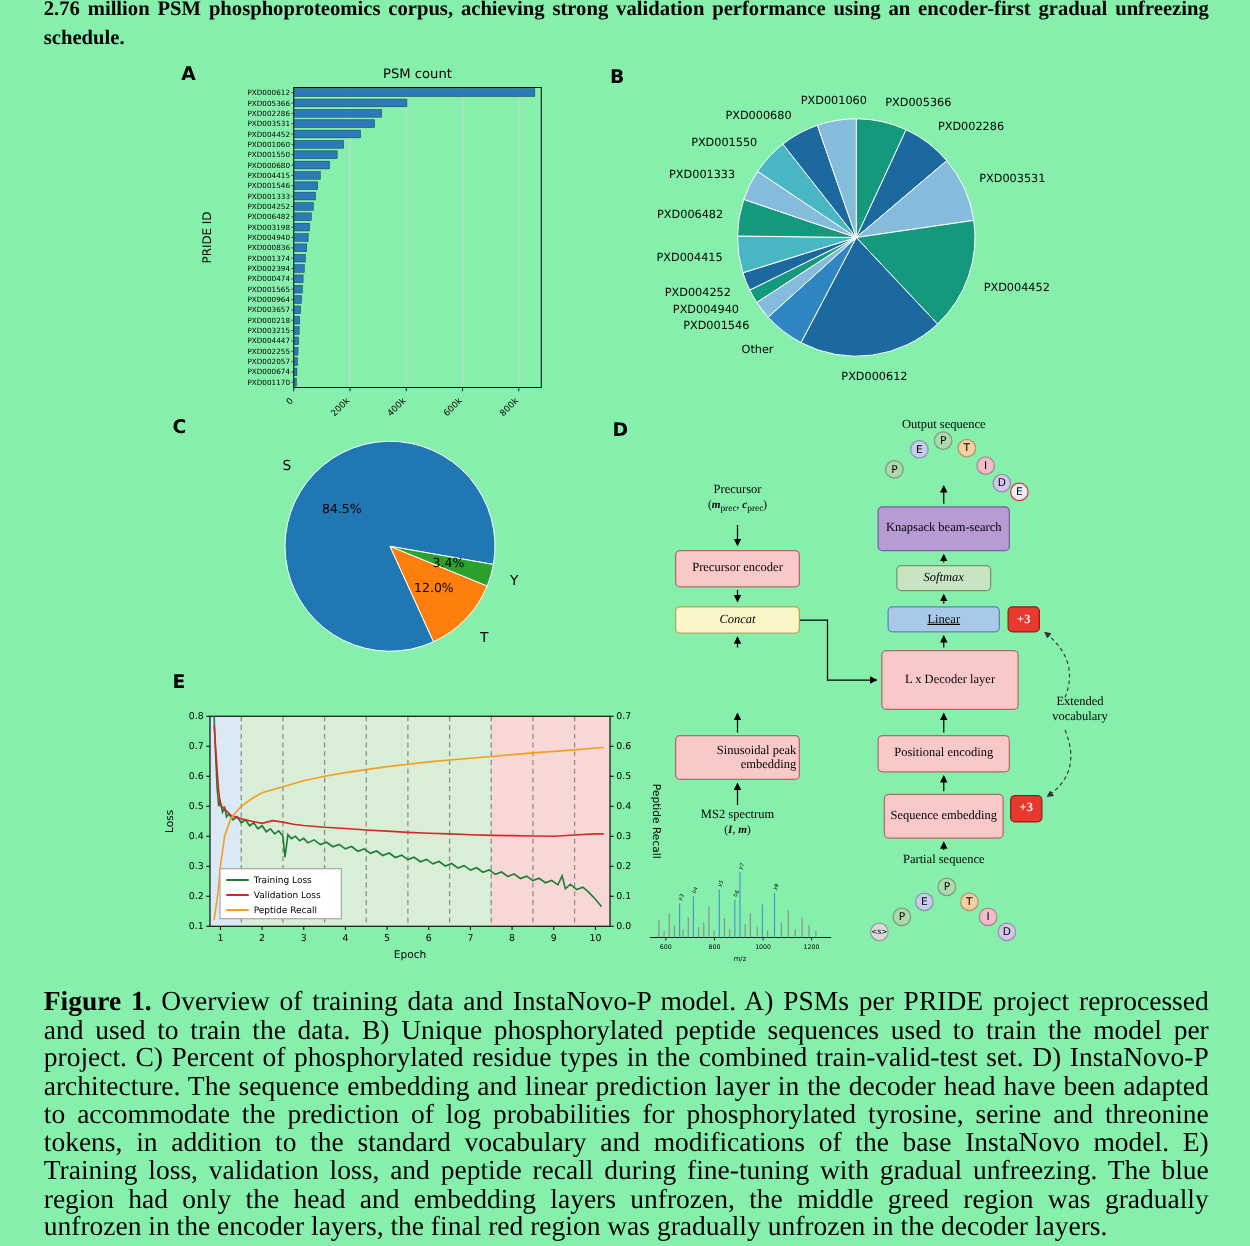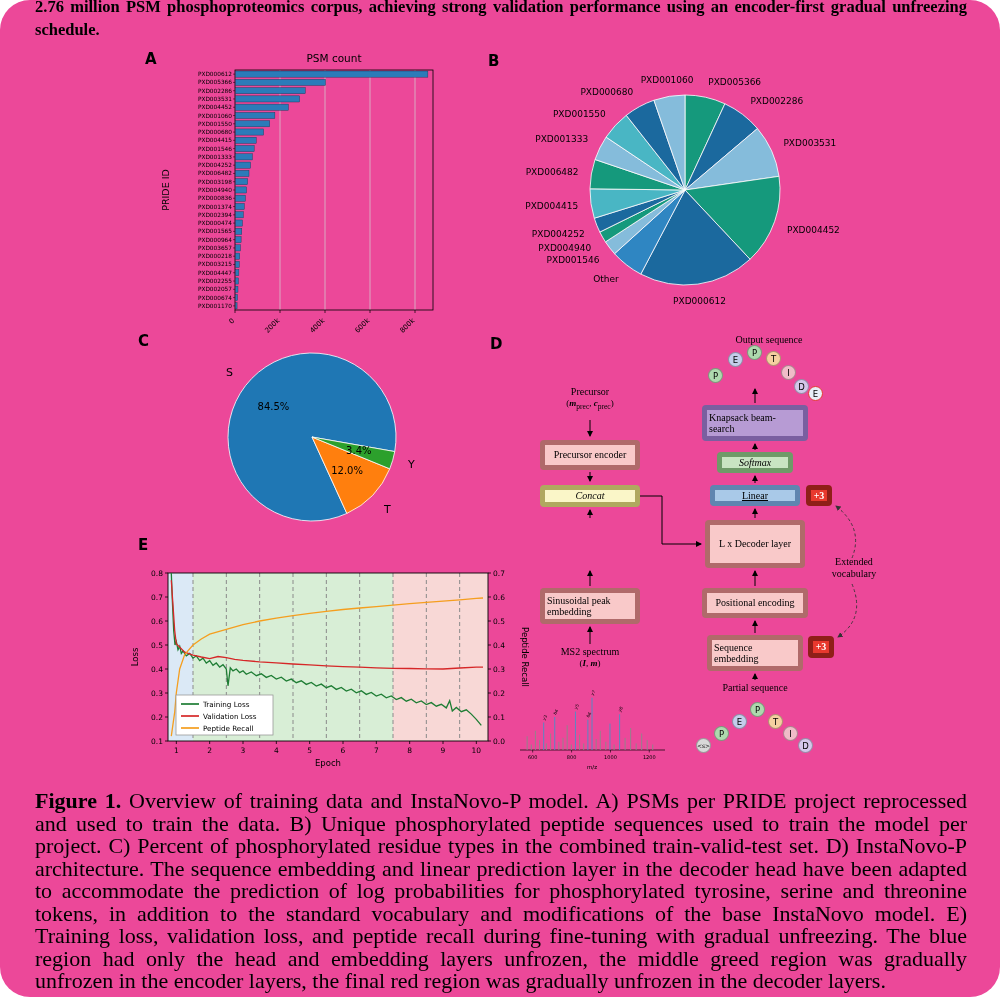--- a/index.html
+++ b/index.html
@@ -1,28 +1,28 @@
 <!DOCTYPE html>
 <html><head>
 <meta charset="utf-8">
 <style>
   * { margin:0; padding:0; box-sizing:border-box; }
   html,body { background:#ffffff; }
   body { width:1000px; height:997px; font-family:"Liberation Serif", serif; color:#000; }
-  .page { position:relative; width:1000px; height:997px; background:#ec4899; overflow:hidden;border-radius:30px; }
+  .page { position:relative; width:1000px; height:997px; background:#86efac; overflow:hidden; }
   .top-text { position:absolute; left:35px; top:-5px; width:932px; font-size:16.5px; line-height:23px; font-weight:bold; text-align:justify; }
   .caption { position:absolute; left:35px; top:790px; width:932px; font-size:22px; line-height:22.5px; text-align:justify; }
   .panel-label { position:absolute; font-family:"DejaVu Sans", sans-serif; font-weight:bold; font-size:15px; }
   svg text { font-family:"DejaVu Sans", sans-serif; fill:#000; }
   .panel-svg { position:absolute; }
   
   #panel-d { position:absolute; left:490px; top:330px; width:420px; height:460px; font-family:"Liberation Serif", serif; }
   .d-arrows { position:absolute; left:0; top:0; }
-  .dbox { position:absolute; display:flex; align-items:center; justify-content:center; text-align:left;
-          font-size:10px; line-height:1.12; border:5px solid #0f172a; border-radius:4px; padding:1px 2px; }
+  .dbox { position:absolute; display:flex; align-items:center; justify-content:center; text-align:right;
+          font-size:10px; line-height:1.12; border:1px solid #0f172a; border-radius:4px; padding:1px 2px; }
   .pink   { background:#f9c9c9; border-color:#b06a6a; }
   .yellow { background:#faf6c8; border-color:#b0a85f;font-style:italic; }
   .purple { background:#b79bd4; border-color:#7a5fa0; }
   .greenb { background:#c9e4c2; border-color:#6f9a68;font-style:italic; }
   .blueb  { background:#a9c9e8; border-color:#5f85b0;text-decoration:underline; }
   .redbadge { background:#e8392e; color:#fff; border-color:#8f1f18; font-weight:bold; font-size:10px; border-radius:4px; }
   .dtext { position:absolute; font-size:10px; text-align:center; line-height:1.2; }
   .dtext .psub { font-size:9px; }
   .bi { font-style:italic; font-weight:bold; }
   .tok { position:absolute; width:15px; height:15px; border-radius:50%; font-size:8.5px;
@@ -272,31 +272,31 @@
         <text x="17.66" y="77" font-size="5" text-anchor="middle">600</text>
         <line x1="56.576" y1="68" x2="56.576" y2="70.5" stroke="#000" stroke-width="0.6"></line>
         <text x="56.576" y="77" font-size="5" text-anchor="middle">800</text>
         <line x1="95.492" y1="68" x2="95.492" y2="70.5" stroke="#000" stroke-width="0.6"></line>
         <text x="95.492" y="77" font-size="5" text-anchor="middle">1000</text>
         <line x1="134.27" y1="68" x2="134.27" y2="70.5" stroke="#000" stroke-width="0.6"></line>
         <text x="134.27" y="77" font-size="5" text-anchor="middle">1200</text>
         <text x="77" y="87" font-size="5.5" text-anchor="middle">m/z</text>
       </svg>
 
-    <div class="dtext" style="left:229px;top:4px;width:100px">Output sequence</div>
+    <div class="dtext" style="left:215px;top:4px;width:100px">Output sequence</div>
     <div class="dbox purple" style="left:212px;top:75px;width:106px;height:36px">Knapsack beam-search</div>
     <div class="dbox greenb" style="left:227px;top:122px;width:76px;height:21px">Softmax</div>
     <div class="dbox blueb" style="left:220px;top:155px;width:90px;height:21px">Linear</div>
     <div class="dbox redbadge" style="left:316px;top:155px;width:26px;height:21px">+3</div>
-    <div class="dbox pink" style="left:215px;top:190px;width:100px;height:48px">L x Decoder layer</div>
+    <div class="dbox pink" style="left:215px;top:190px;width:110px;height:48px">L x Decoder layer</div>
     <div class="dbox pink" style="left:212px;top:258px;width:106px;height:30px">Positional encoding</div>
     <div class="dbox pink" style="left:217px;top:305px;width:96px;height:36px">Sequence embedding</div>
     <div class="dbox redbadge" style="left:318px;top:306px;width:26px;height:22px">+3</div>
     <div class="dtext" style="left:212px;top:352px;width:106px">Partial sequence</div>
-    <div class="dtext" style="left:324px;top:226px;width:80px">Extended vocabulary</div>
+    <div class="dtext" style="left:334px;top:226px;width:80px">Extended vocabulary</div>
   <div class="tok" style="left: 218px; top: 38px; background: rgb(174, 217, 174);">P</div>
       <div class="tok" style="left: 238px; top: 22px; background: rgb(196, 205, 235);">E</div>
       <div class="tok" style="left: 257px; top: 15px; background: rgb(174, 217, 174);">P</div>
       <div class="tok" style="left: 276px; top: 21px; background: rgb(245, 207, 160);">T</div>
       <div class="tok" style="left: 291px; top: 35px; background: rgb(240, 188, 200);">I</div>
       <div class="tok" style="left: 304px; top: 49px; background: rgb(212, 198, 234);">D</div>
       <div class="tok" style="left: 318px; top: 56px; background: rgb(232, 238, 248); border: 1.5px solid rgb(229, 57, 53);">E</div>
       <div class="tok" style="left: 206px; top: 408px; background: rgb(217, 217, 217); font-size: 6px;">&lt;s&gt;</div>
       <div class="tok" style="left: 224px; top: 396px; background: rgb(174, 217, 174);">P</div>
       <div class="tok" style="left: 242px; top: 384px; background: rgb(196, 205, 235);">E</div>

